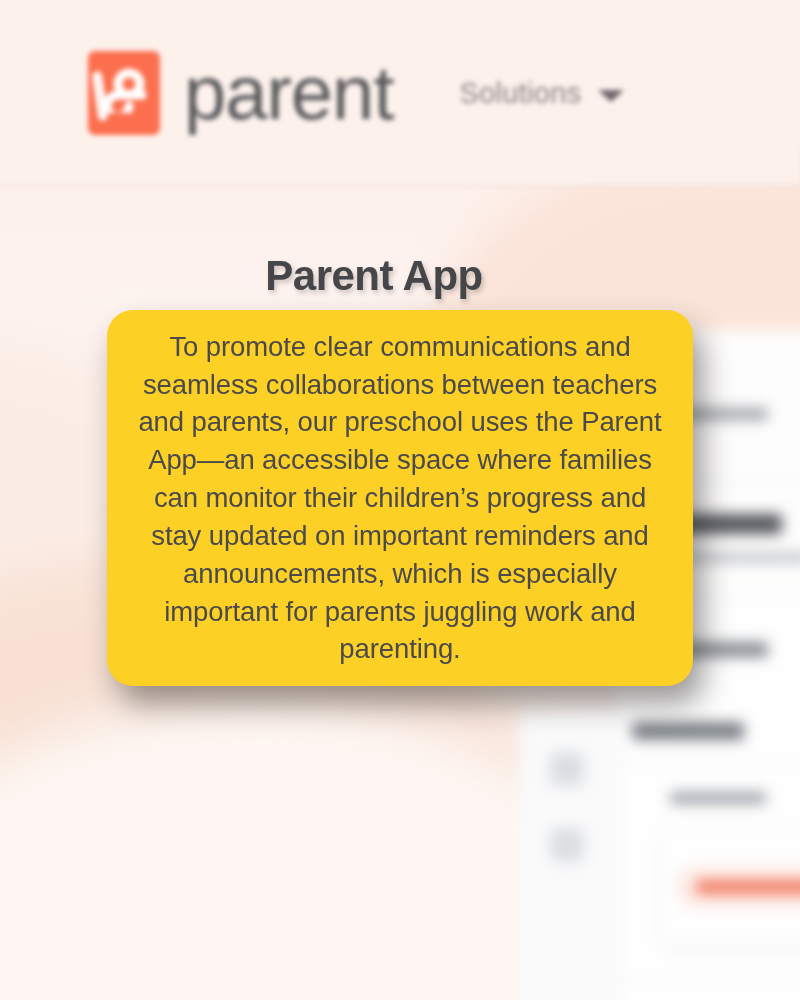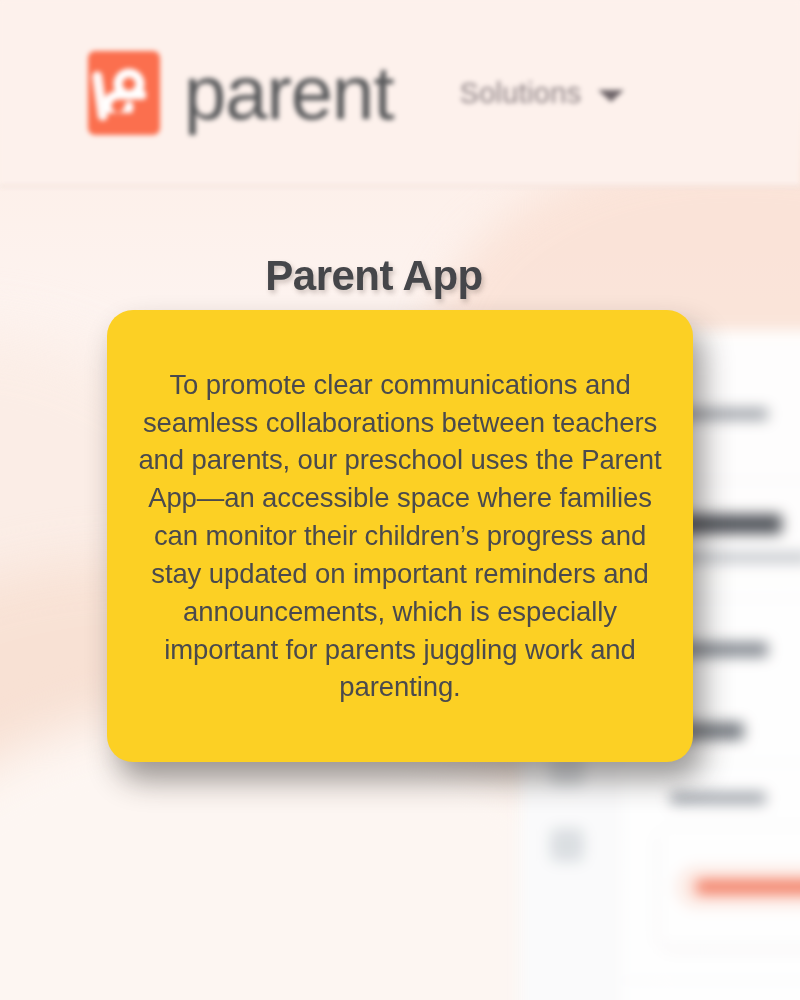--- a/index.html
+++ b/index.html
@@ -203,21 +203,21 @@
     letter-spacing:-.5px;
     color:#45464a;
     text-shadow:2px 3px 5px rgba(80,60,55,.28);
     margin-left:44px;
   }
 
   
   .card {
     position:absolute;
     left:107px; top:310px;
-    width:586px; height:452px;
+    width:586px; height:376px;
     background:#fcd024;
     border-radius:26px;
     box-shadow:10px 18px 30px rgba(35,30,28,.45);
     display:flex;
     align-items:center;
     justify-content:center;
     padding:34px 22px;
   }
   .card-text {
     font-size:27.5px;

